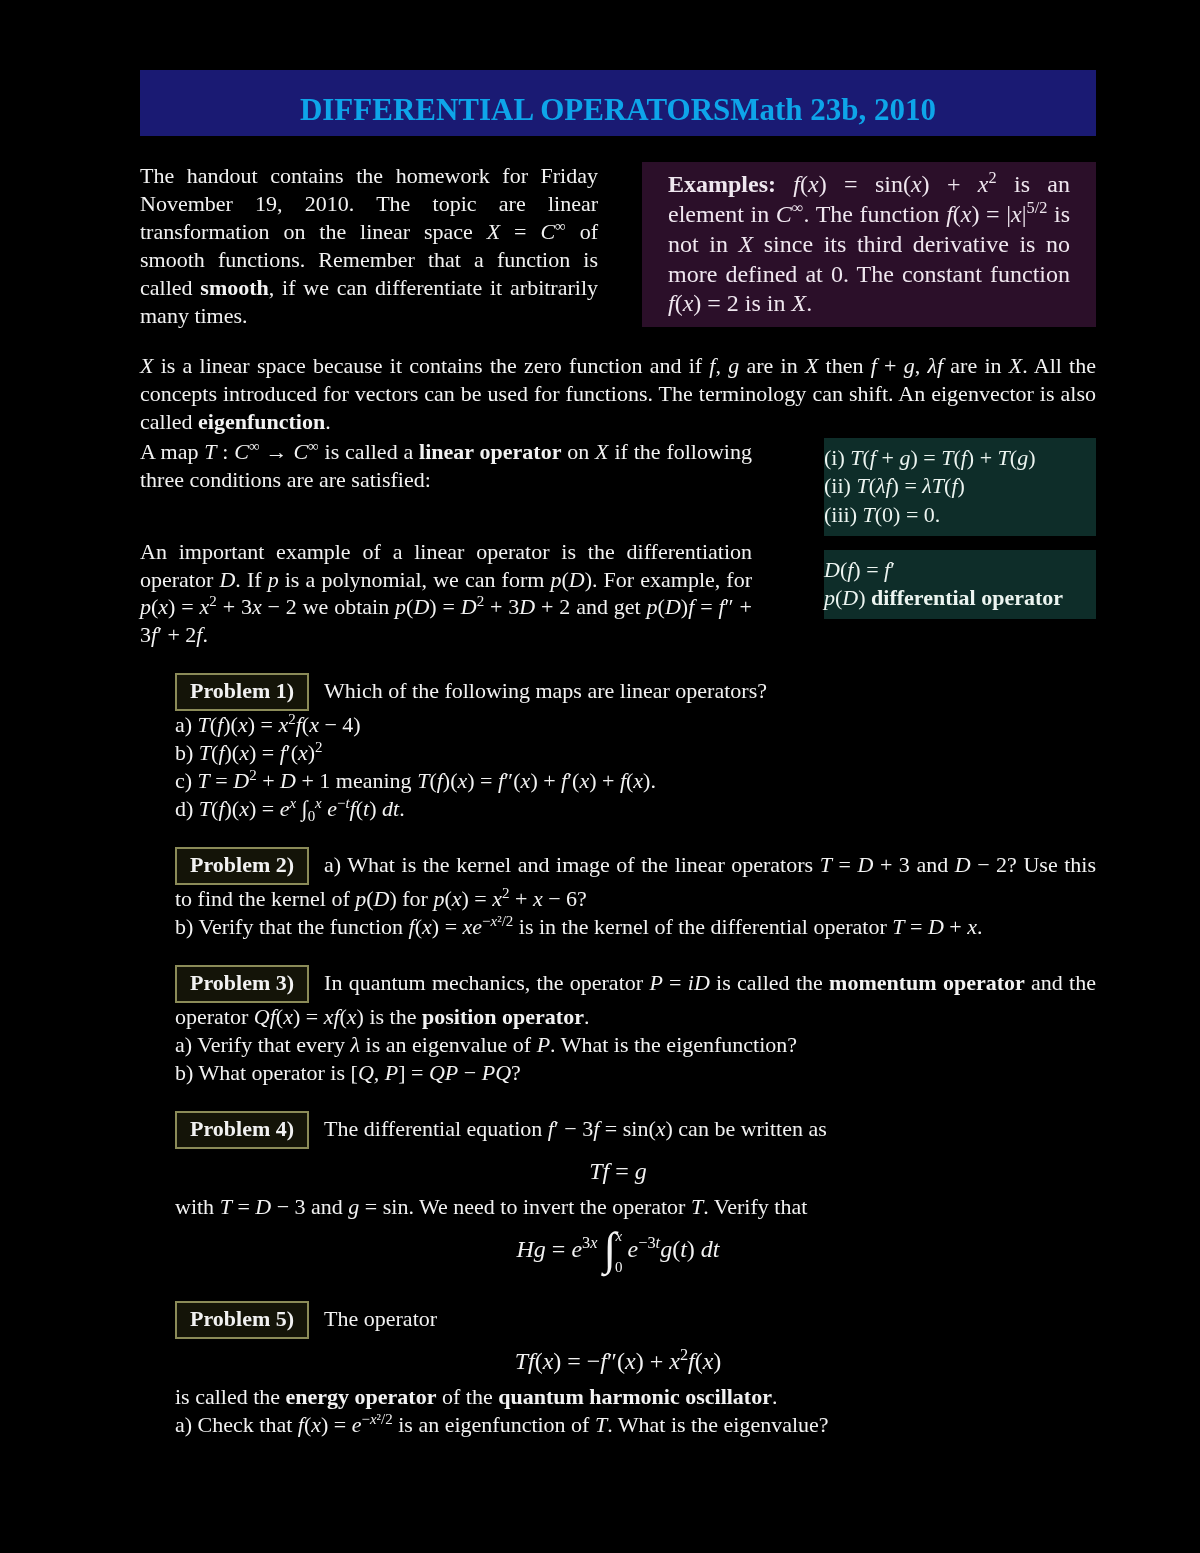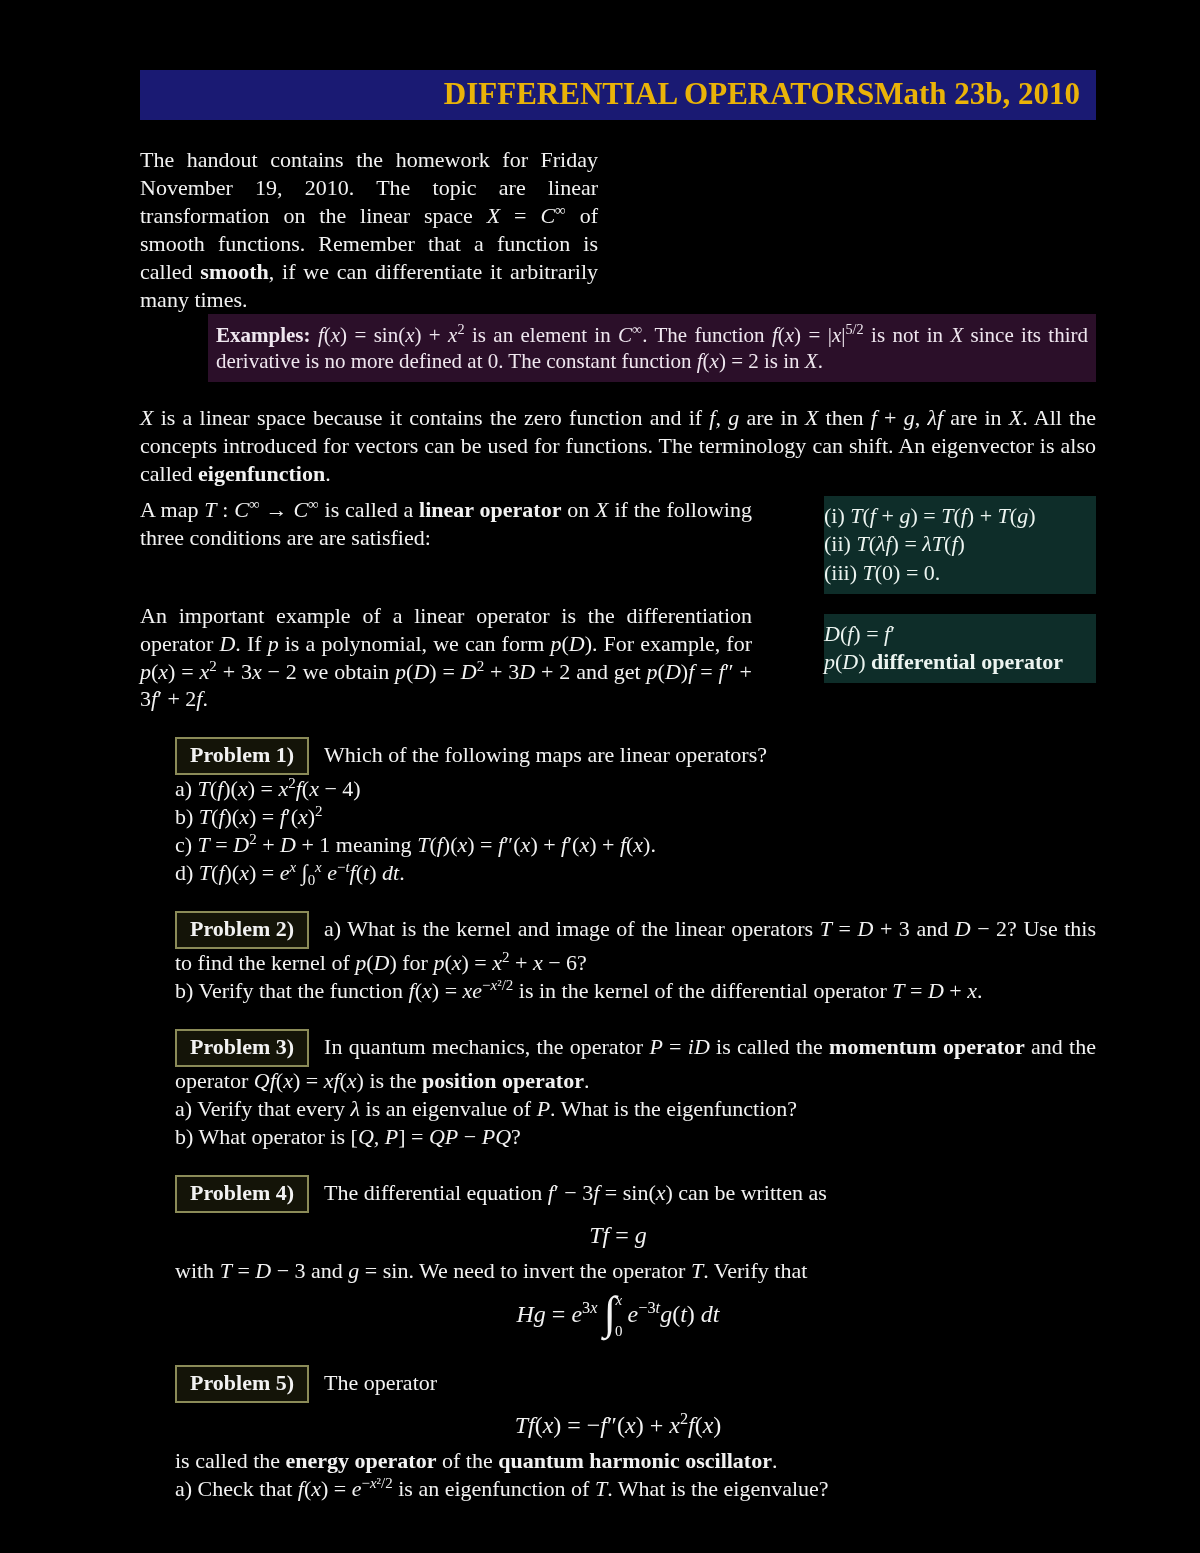--- a/index.html
+++ b/index.html
@@ -12,41 +12,41 @@
     font-size:22px; line-height:1.27;
     box-sizing:border-box;
     padding:70px 104px 0 140px;
     overflow:hidden;
   }
   b { font-weight:bold; }
   sup { font-size:68%; line-height:0; }
   sub { font-size:68%; line-height:0; }
 
   .header-bar {
-    display:flex; justify-content:flex-end; align-items:center;
+    display:flex; justify-content:center; align-items:center;
     background:var(--header_bg,#1a1a73);
-    padding:4px 16px 7px 16px;
-    font-size:31px; font-weight:bold; color:#eab308;
+    padding:20px 16px 7px 16px;
+    font-size:31px; font-weight:bold; color:#0ea5e9;
   }
 
-  .intro-row { display:flex; margin-top:26px;flex-direction:column; }
+  .intro-row { display:flex; margin-top:26px; }
   .intro-left { width:458px; text-align:justify; }
   .examples-box {
-    margin-left:68px; flex:1;
+    margin-left:44px; flex:1;
     background:var(--examples_bg,#2b0f29);
     color:var(--examples_text,#efe7ef);
-    padding:8px 8px;
+    padding:8px 26px;
     align-self:flex-start;
     text-align:justify;
-    font-size:21px; line-height:1.24;
+    font-size:24px; line-height:1.24;
   }
 
   .para { margin-top:22px; text-align:justify; }
 
-  .two-col { display:flex; margin-top:8px; align-items:flex-start;gap:16px; }
+  .two-col { display:flex; margin-top:2px; align-items:flex-start;gap:16px; }
   .two-col .left { width:612px; text-align:justify; }
   .side-box {
     margin-left:auto; width:272px;
     background:var(--box_bg,#0e2d29);
     color:var(--box_text,#ecf4f0);
     padding:6px 0;
     line-height:1.3;
   }
   .side-box.offset { margin-top:12px; }
 

